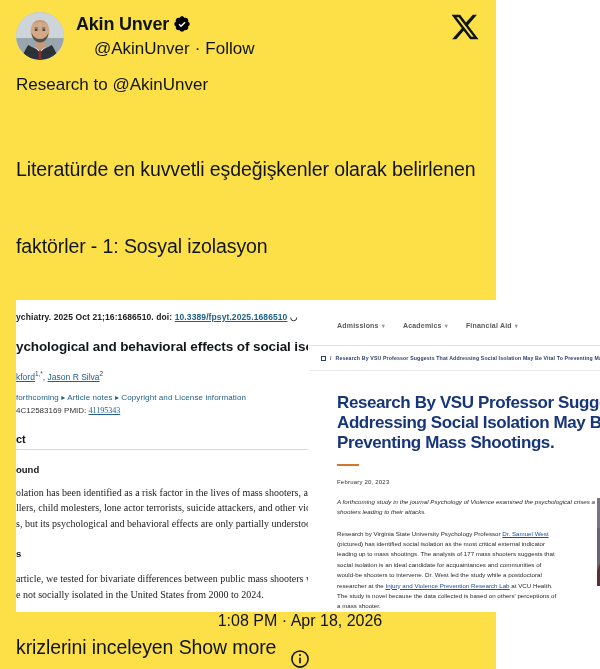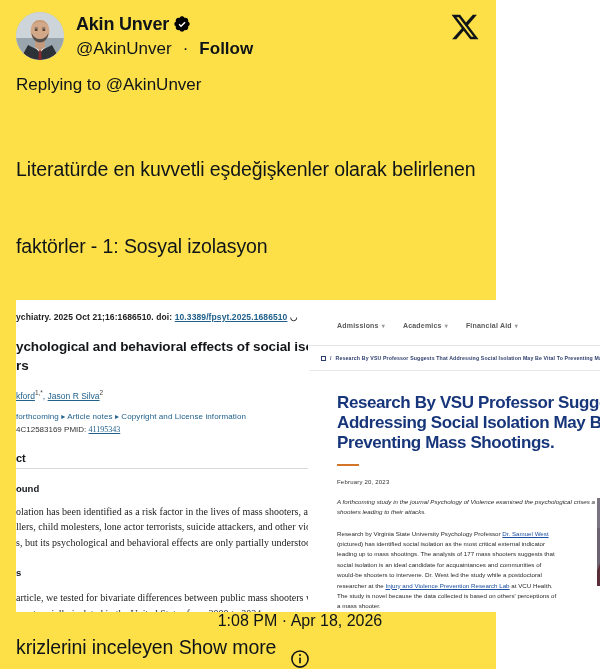--- a/index.html
+++ b/index.html
@@ -17,24 +17,24 @@
   .avatar {
     width: 48px; height: 48px; border-radius: 50%;
     flex: 0 0 48px; overflow: hidden; position: relative;
     background: #b9c2c8;
   }
   .avatar svg { display:block; width:48px; height:48px; }
   .names { margin-left: 12px; line-height: 1.25; padding-top: 1px; }
   .nameline { display: flex; align-items: center; gap: 4px; }
   .dispname { font-size: 18px; font-weight: bold; letter-spacing: -0.2px; color:#0f1419; }
   .verified { width: 18px; height: 18px; flex: 0 0 18px; display:block; }
-  .handleline { display: flex; align-items: center; gap: 11px; font-size: 17px; color: #0f1419; margin-top: 2px;}
+  .handleline { display: flex; align-items: center; gap: 5px; font-size: 17px; color: #0f1419; margin-top: 2px; margin-left: 18px;}
   .handle { color: #0f1419; }
   .dot { color: #0f1419; }
-  .follow { font-weight: bold; color: #0f1419; cursor: pointer; }
+  .follow { font-weight: normal; color: #0f1419; cursor: pointer; }
 
   .xlogo { position: absolute; top: 12px; right: 16px; width: 30px; height: 30px; }
 
   
   .replying {
     padding: 14px 16px 0 16px;
     font-size: 17px; color: #0f1419; line-height: 1.3;
   }
 
   
@@ -188,21 +188,21 @@
         <span class="follow">Follow</span>
       </div>
     </div>
   </div>
 
   <svg class="xlogo" viewBox="0 0 24 24">
     <path fill="#0f1419" d="M18.244 2.25h3.308l-7.227 8.26 8.502 11.24H16.17l-5.214-6.817L4.99 21.75H1.68l7.73-8.835L1.254 2.25H8.08l4.713 6.231zm-1.161 17.52h1.833L7.084 4.126H5.117z"></path>
   </svg>
 
   <div class="replying">
-    <span>Replying to @AkinUnver</span>
+    <span>Research to @AkinUnver</span>
   </div>
 
   <div class="body">
     <div>Literatürde en kuvvetli eşdeğişkenler olarak belirlenen</div>
     <div>faktörler - 1: Sosyal izolasyon</div>
     <div style="height:18px"></div>
     <div>Sosyal izolasyon, farklı yöntemlerle yapılmış bağımsız</div>
     <div>çalışmaların neredeyse hepsinde en güçlü ortak gösterge.</div>
     <div>177 kitlesel saldırganın saldırı öncesindeki psikolojik</div>
     <div><span>krizlerini inceleyen </span><span class="showmore">Show more</span></div>
@@ -210,21 +210,20 @@
 
   <div class="media">
 
     <div class="pane-left">
       <div class="pmc">
         <div class="pmc-cite">
           <span>ychiatry. 2025 Oct 21;16:1686510. doi: </span><a href="#">10.3389/fpsyt.2025.1686510</a> <span>◡</span>
         </div>
         <div class="pmc-title">
           <div>ychological and behavioral effects of social isolation on mas</div>
-          <div>rs</div>
         </div>
         <div class="pmc-authors">
           <a href="#">kford</a><sup>1,*</sup><span>, </span><a href="#">Jason R Silva</a><sup>2</sup>
         </div>
         <div class="pmc-meta">
           <span>forthcoming</span>
           <span class="sep">▸</span>
           <span>Article notes</span>
           <span class="sep">▸</span>
           <span>Copyright and License information</span>

